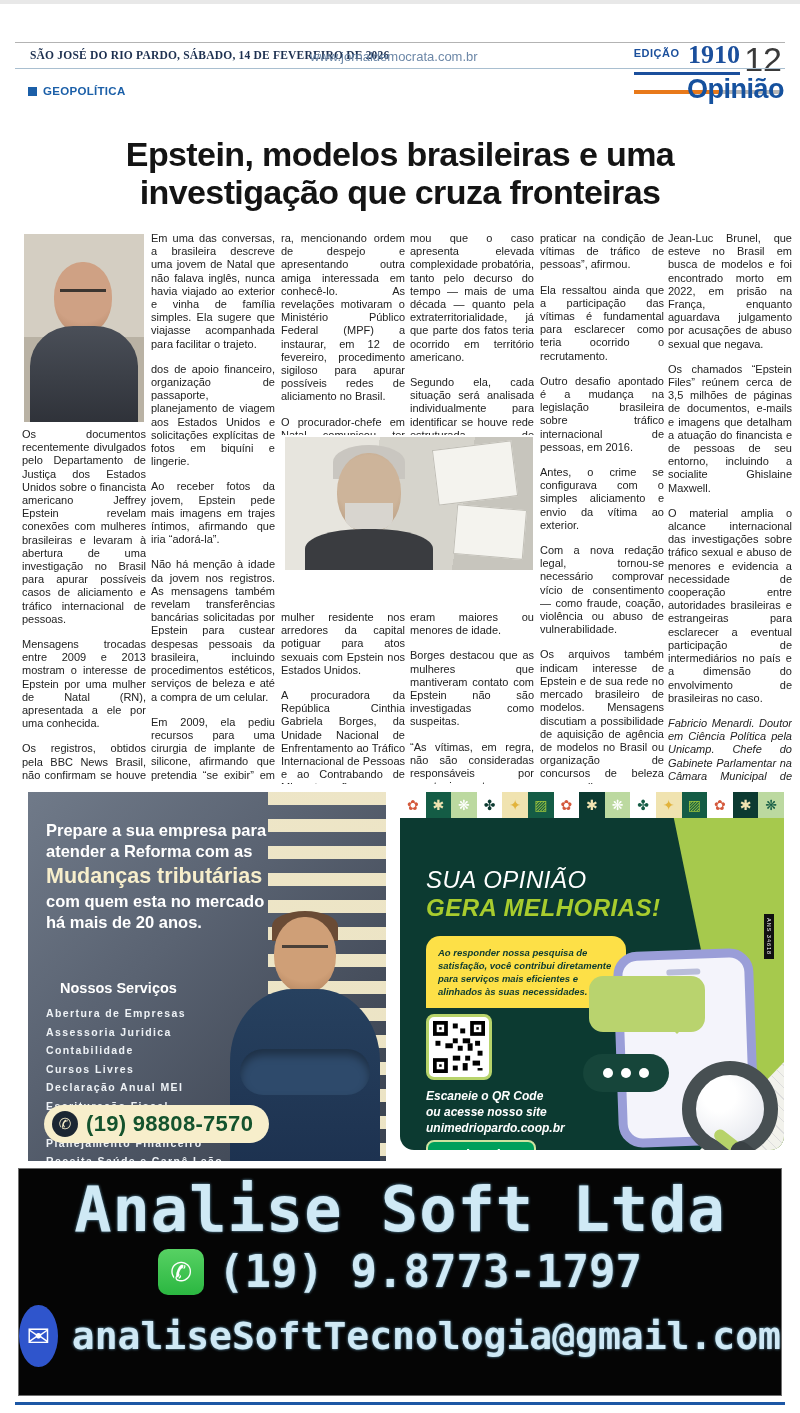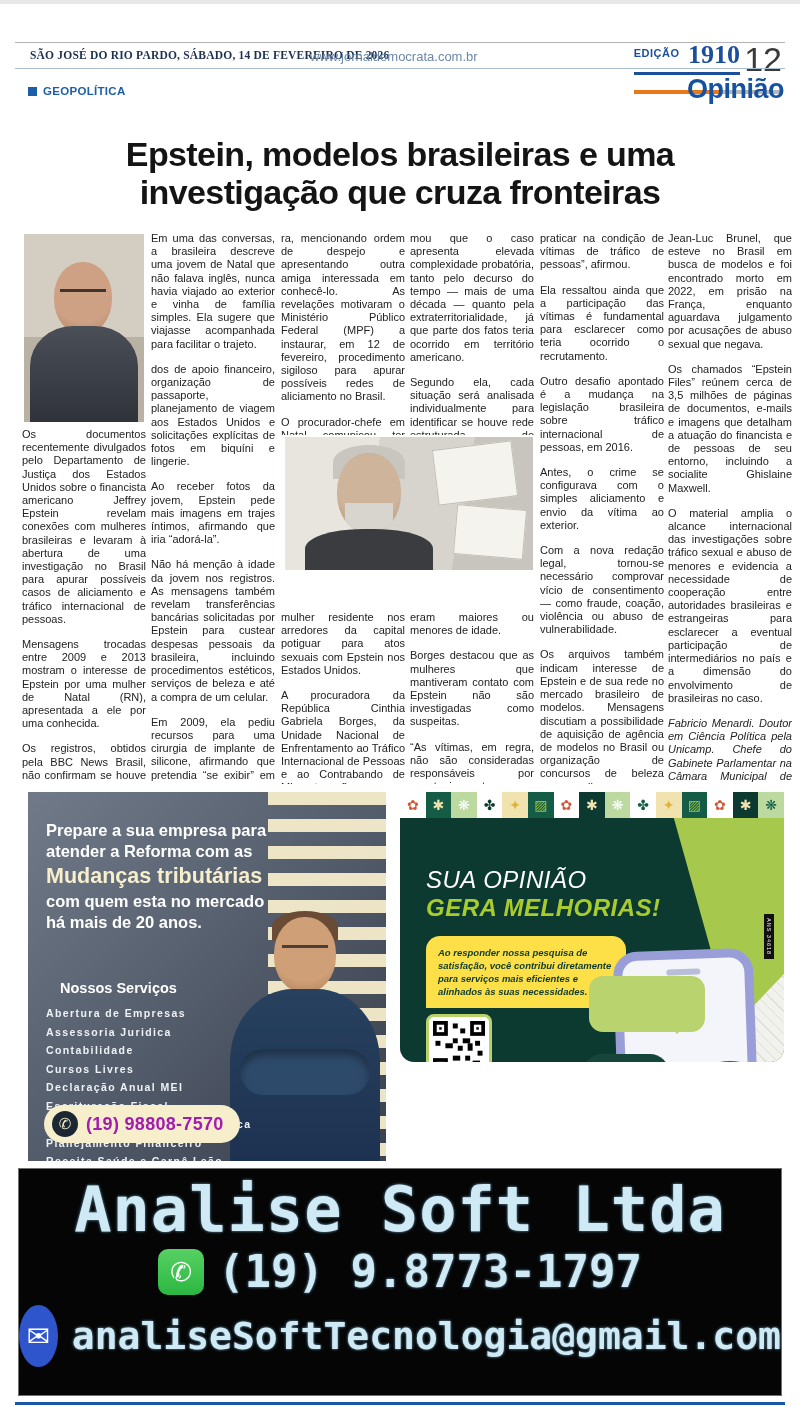--- a/index.html
+++ b/index.html
@@ -75,31 +75,31 @@
   .ad-p-line1 { font-size:16.5px; line-height:21px; font-weight:600; }
   .ad-p-highlight { font-size:21.5px; line-height:25px; font-weight:bold; color:#f7eecb; margin:2px 0; }
   .ad-p-line2 { font-size:16.5px; line-height:21px; font-weight:600; }
   .ad-p-services-title { position:absolute; left:32px; top:188px; font-size:14.5px; font-weight:bold; color:#fff; }
   .ad-p-services { position:absolute; left:18px; top:212px; font-size:10.5px; line-height:18.5px;
     letter-spacing:1.4px; font-weight:600; color:#eef2f6; }
   .ad-p-phone { position:absolute; left:16px; bottom:18px; background:#f7eecb; border-radius:24px;
     padding:6px 16px 6px 8px; display:flex; align-items:center; gap:8px; }
   .ad-p-phone .ico { width:26px; height:26px; border-radius:50%; background:#1c2733; color:#f7eecb;
     font-size:15px; display:flex; align-items:center; justify-content:center; }
-  .ad-p-phone .num { font-size:18px; font-weight:bold; color:#a21caf; letter-spacing:.3px; }
+  .ad-p-phone .num { font-size:22px; font-weight:bold; color:#14532d; letter-spacing:.3px; }
   .ad-p-diamond { position:absolute; left:206px; bottom:40px; width:76px; height:76px; }
   .ad-p-diamond .dshape { position:absolute; inset:0; transform:rotate(45deg);
     border:2px solid #8fd8e2; background:rgba(20,28,40,.55); box-shadow:inset 0 0 0 4px rgba(20,28,40,.4); }
   .ad-p-diamond .dlabel { position:absolute; left:-16px; right:-16px; top:32px; text-align:center;
     font-size:10px; font-weight:bold; letter-spacing:2px; color:#dff6fa; }
   
   .ad-unimed { position:absolute; left:400px; top:788px; width:384px; height:369px; overflow:hidden; background:#fff; }
   .uni-band { position:absolute; left:0; top:0; width:100%; height:26px; display:flex; overflow:hidden; }
   .uni-band .bsq { width:25.6px; height:26px; flex:0 0 auto; display:flex; align-items:center; justify-content:center; font-size:14px; }
-  .uni-panel { position:absolute; left:0; top:26px; width:100%; height:244px; background:#0c3a31; border-radius:0 0 14px 14px; overflow:hidden; }
+  .uni-panel { position:absolute; left:0; top:26px; width:100%; height:332px; background:#0c3a31; border-radius:0 0 14px 14px; overflow:hidden; }
   .uni-wedge { position:absolute; right:0; top:0; width:190px; height:100%; background:#a6c94d;
     clip-path:polygon(42% 0,100% 0,100% 100%,78% 100%); }
   .uni-corner { position:absolute; right:0; bottom:0; width:120px; height:110px; background:#f2f2ec;
     clip-path:polygon(100% 20%,100% 100%,30% 100%);
     background-image:repeating-linear-gradient(45deg,#ddd 0 1px,transparent 1px 8px); }
   .uni-ans { position:absolute; right:10px; top:96px; background:#111; color:#fff; font-size:5.5px;
     writing-mode:vertical-rl; padding:4px 2px; letter-spacing:1px; }
   .uni-h1 { position:absolute; left:26px; top:48px; font-size:24px; font-style:italic; color:#fff; letter-spacing:.5px; }
   .uni-h2 { position:absolute; left:26px; top:76px; font-size:24px; font-style:italic; font-weight:bold; color:#a8cc2e; letter-spacing:.5px; }
   .uni-box { position:absolute; left:26px; top:118px; width:200px; background:#fde047; border-radius:14px 14px 14px 0;

